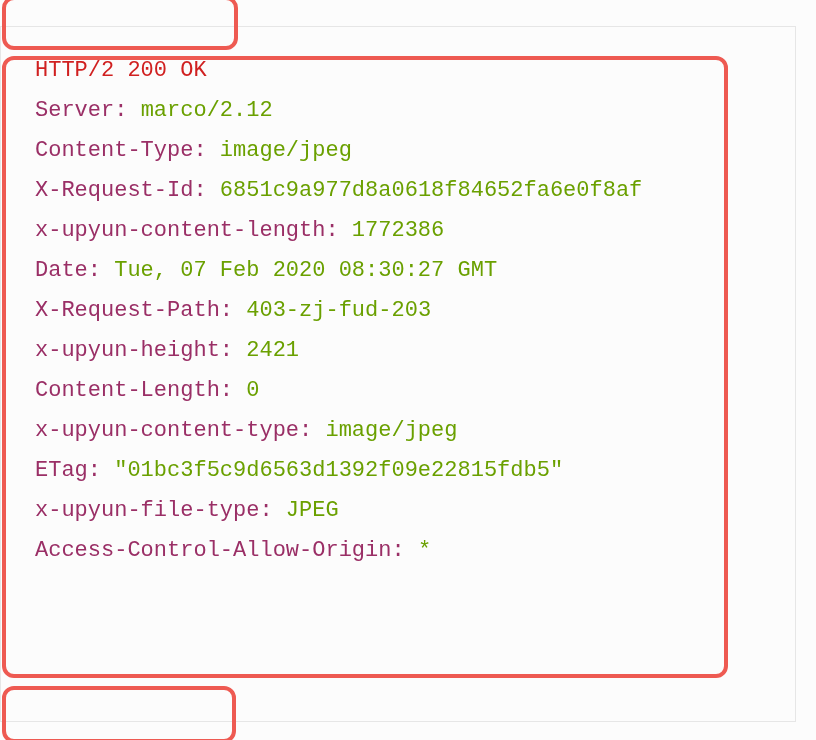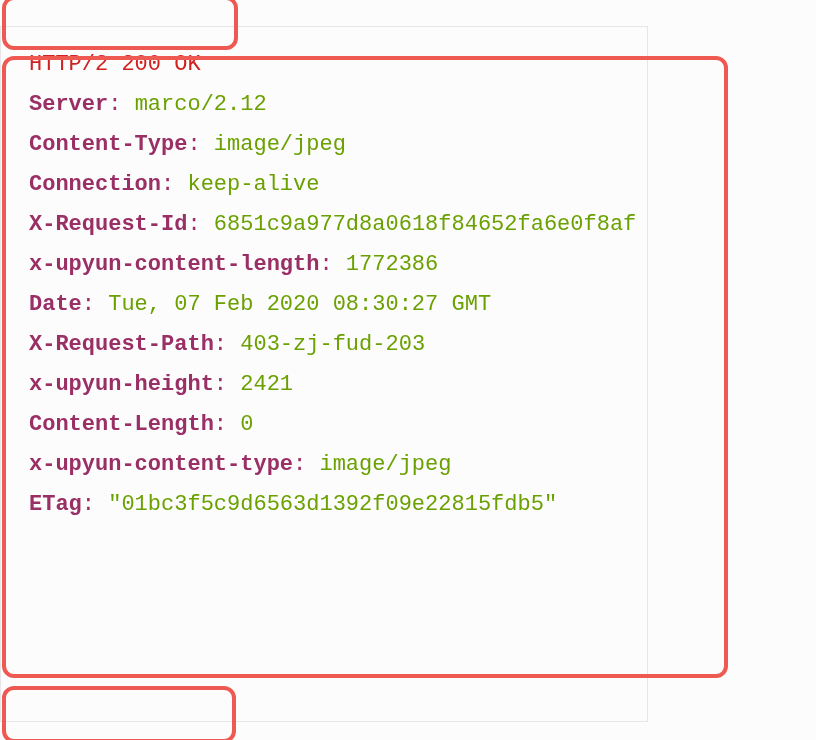--- a/index.html
+++ b/index.html
@@ -10,36 +10,36 @@
   font-family: ui-monospace, SFMono-Regular, Menlo, Monaco, Consolas, "Liberation Mono", "Courier New", monospace;
   font-size: 22px;
   line-height: 1.82;
   position: relative;
   overflow: hidden;
 }
 .code-block {
   position: absolute;
   left: 0;
   top: 26px;
-  width: 648px;
+  width: 796px;
   height: 696px;
   border: 1px solid #e6e6e6;
   border-bottom: 1px solid #e6e6e6;
   background: #fcfcfc;
-  padding: 10px;
+  padding: 16px;
   color: #9a2f66;
 }
 .inner {
   padding: 0 18px;
   padding-top: 8px;
   overflow: hidden;
   height: 100%;
 }
 .line { white-space: nowrap; }
-.key { color: #9a2f66; font-weight: bold; }
+.key { color: #9a2f66; }
 .sep { color: #9a2f66; }
 .val { color: #6aa000; font-family: Liberation Mono, monospace; }
 .status-line { color: #d02020; }
 .highlight-box {
   position: absolute;
   border: 4px solid #ee5a52;
   border-radius: 12px;
   background: transparent;
   z-index: 10;
 }
@@ -64,28 +64,29 @@
 </style>
 </head>
 <body>
 
 <div class="code-block">
   <div class="inner">
     <div class="line status-line">HTTP/2 200 OK</div>
     <div id="headers-container">
         <div class="line"><span class="key">Server</span><span class="sep">:</span> <span class="val">marco/2.12</span></div>
         <div class="line"><span class="key">Content-Type</span><span class="sep">:</span> <span class="val">image/jpeg</span></div>
-        <div class="line"><span class="key">Connection</span><span class="sep">:</span> <span class="val">keep-alive</span></div>
         <div class="line"><span class="key">X-Request-Id</span><span class="sep">:</span> <span class="val">6851c9a977d8a0618f84652fa6e0f8af</span></div>
         <div class="line"><span class="key">x-upyun-content-length</span><span class="sep">:</span> <span class="val">1772386</span></div>
         <div class="line"><span class="key">Date</span><span class="sep">:</span> <span class="val">Tue, 07 Feb 2020 08:30:27 GMT</span></div>
         <div class="line"><span class="key">X-Request-Path</span><span class="sep">:</span> <span class="val">403-zj-fud-203</span></div>
         <div class="line"><span class="key">x-upyun-height</span><span class="sep">:</span> <span class="val">2421</span></div>
         <div class="line"><span class="key">Content-Length</span><span class="sep">:</span> <span class="val">0</span></div>
         <div class="line"><span class="key">x-upyun-content-type</span><span class="sep">:</span> <span class="val">image/jpeg</span></div>
         <div class="line"><span class="key">ETag</span><span class="sep">:</span> <span class="val">"01bc3f5c9d6563d1392f09e22815fdb5"</span></div>
+        <div class="line"><span class="key">x-upyun-file-type</span><span class="sep">:</span> <span class="val">JPEG</span></div>
+        <div class="line"><span class="key">Access-Control-Allow-Origin</span><span class="sep">:</span> <span class="val">*</span></div>
       </div>
   </div>
 </div>
 
 <div class="highlight-box hl-top"></div>
 <div class="highlight-box hl-main"></div>
 <div class="highlight-box hl-bottom"></div>
 
 </body></html>

